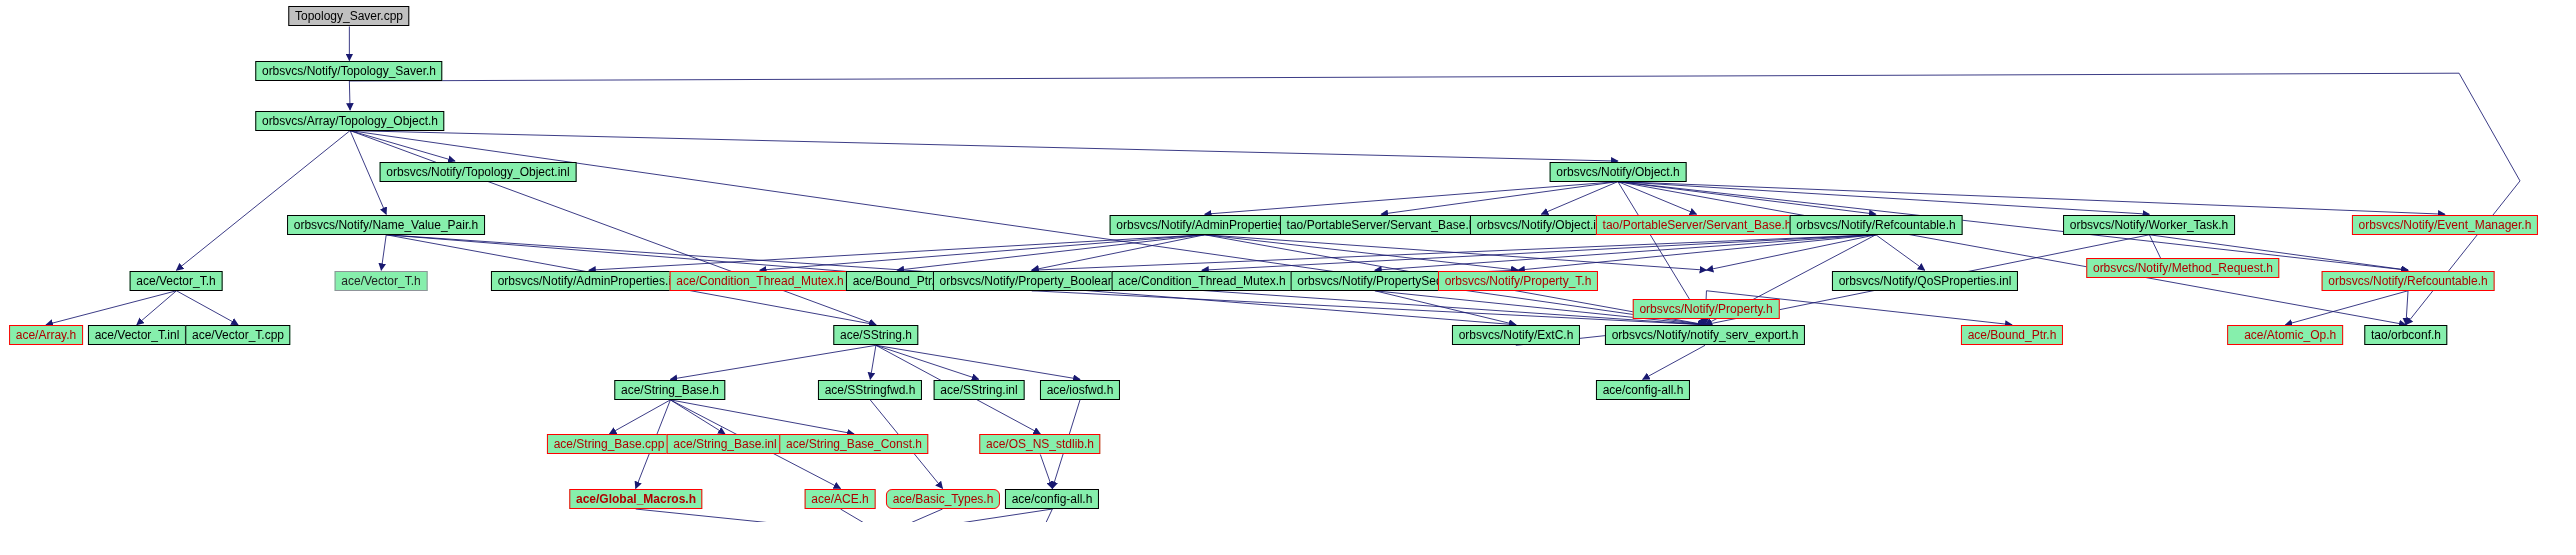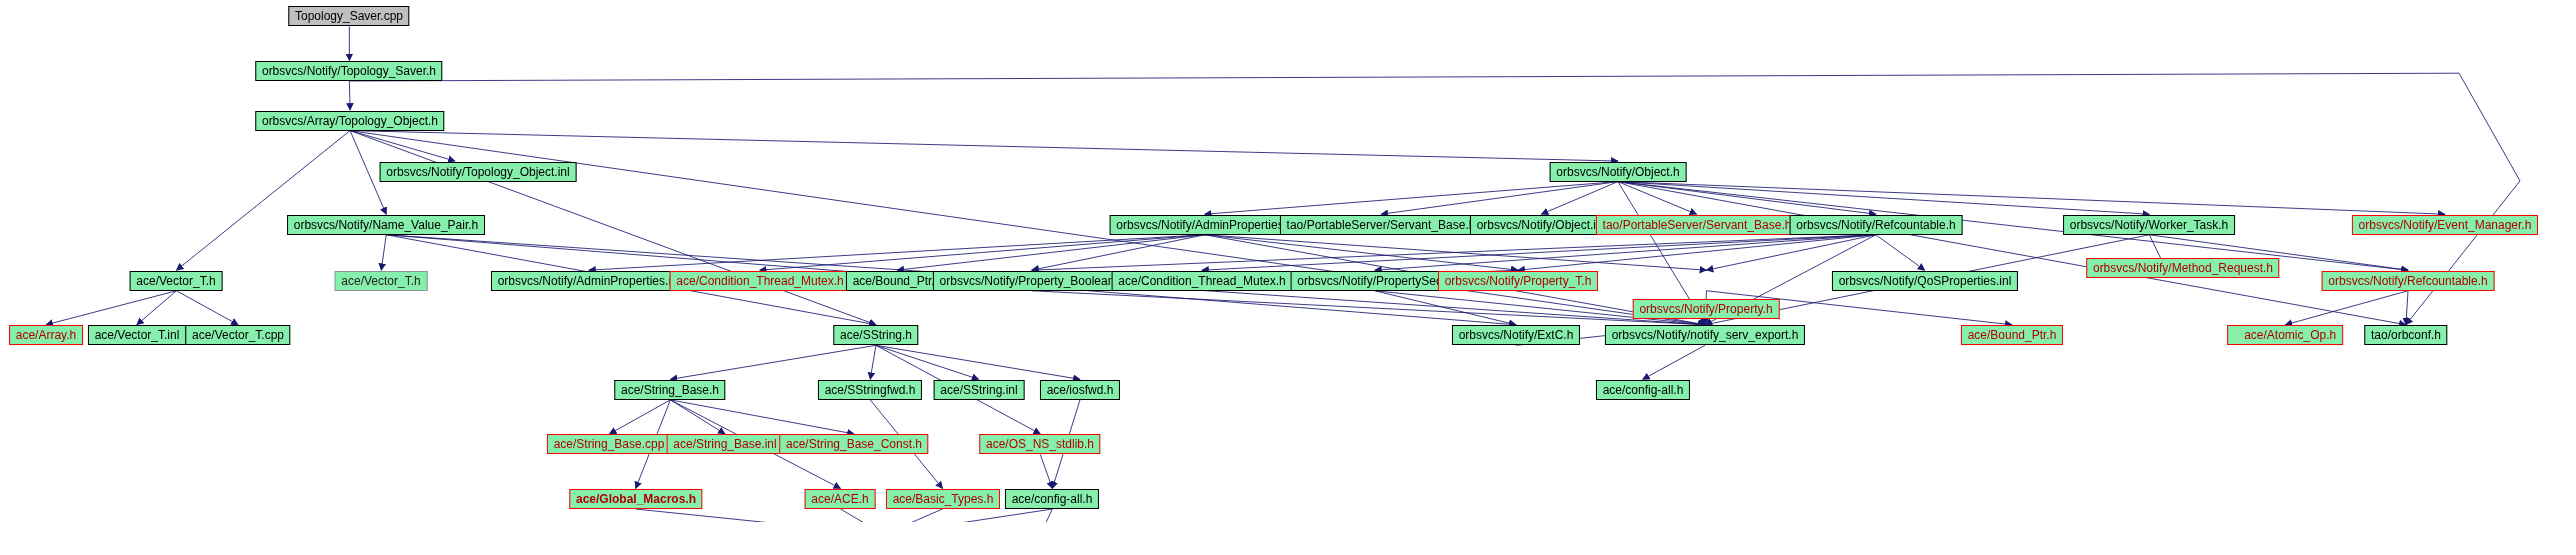--- a/index.html
+++ b/index.html
@@ -138,19 +138,19 @@
       <div class="node " style="left: 870px; top: 380px;">ace/SStringfwd.h</div>
       <div class="node " style="left: 979px; top: 380px;">ace/SString.inl</div>
       <div class="node " style="left: 1080px; top: 380px;">ace/iosfwd.h</div>
       <div class="node " style="left: 1643px; top: 380px;">ace/config-all.h</div>
       <div class="node red" style="left: 609px; top: 434px;">ace/String_Base.cpp</div>
       <div class="node red" style="left: 725px; top: 434px;">ace/String_Base.inl</div>
       <div class="node red" style="left: 854px; top: 434px;">ace/String_Base_Const.h</div>
       <div class="node red" style="left: 1040px; top: 434px;">ace/OS_NS_stdlib.h</div>
       <div class="node red" style="left: 636px; top: 489px; font-weight: bold;">ace/Global_Macros.h</div>
       <div class="node red" style="left: 840px; top: 489px;">ace/ACE.h</div>
-      <div class="node red" style="left: 943px; top: 489px;">ace/Basic_Types.h</div>
+      <div class="node red" style="left: 943px; top: 489px; border-radius: 6px;">ace/Basic_Types.h</div>
       <div class="node " style="left: 1052px; top: 489px;">ace/config-all.h</div>
       <div class="node red" style="left: 884px; top: 535px;">ace/config-lite.h</div>
       <div class="node " style="left: 1040px; top: 535px;">ace/OS_main.h</div>
     </div>
 </div>
 
 
 </body></html>

